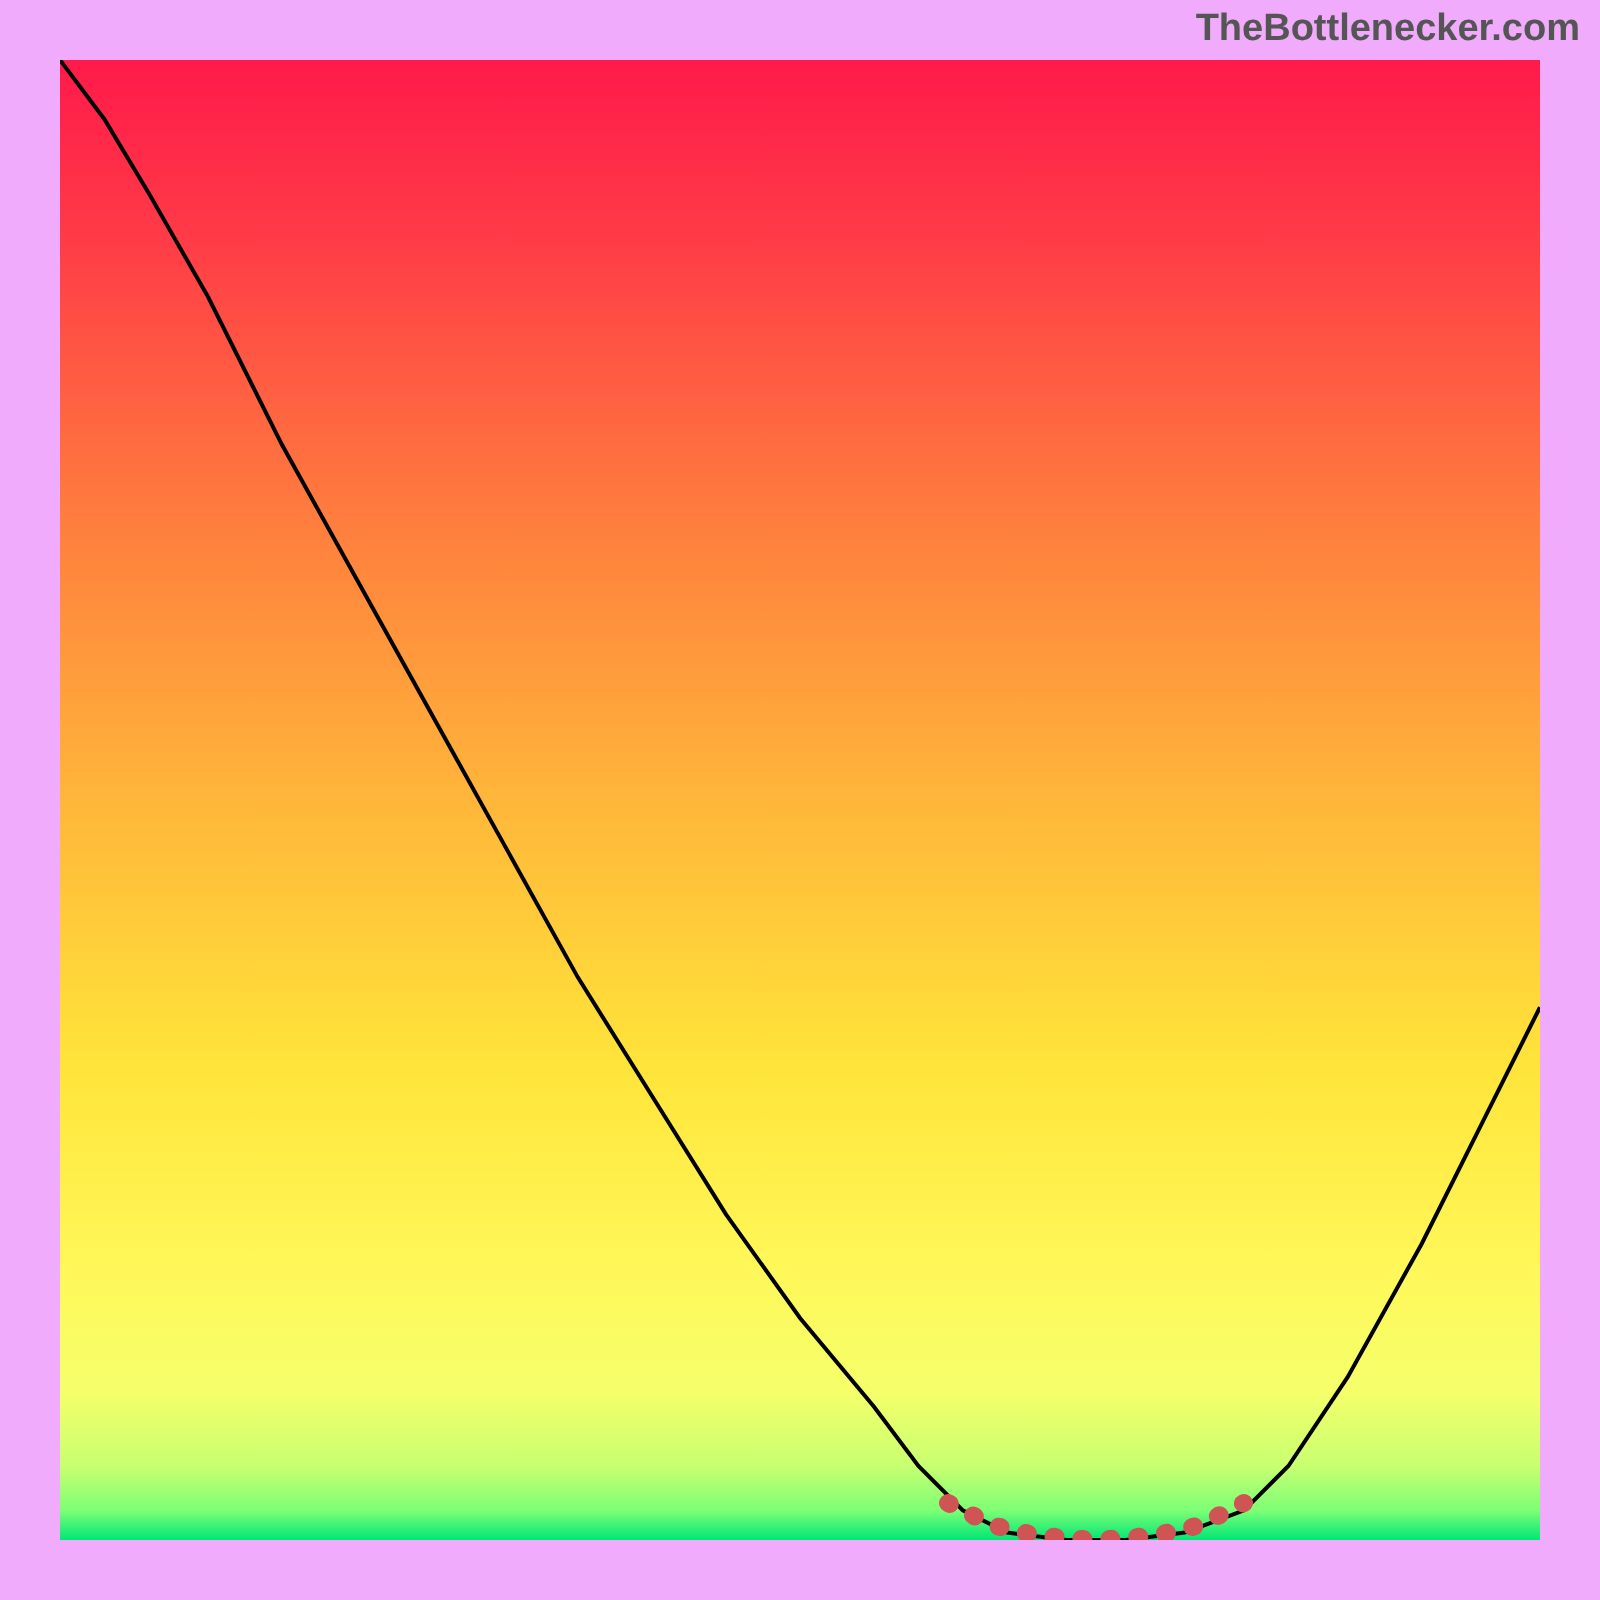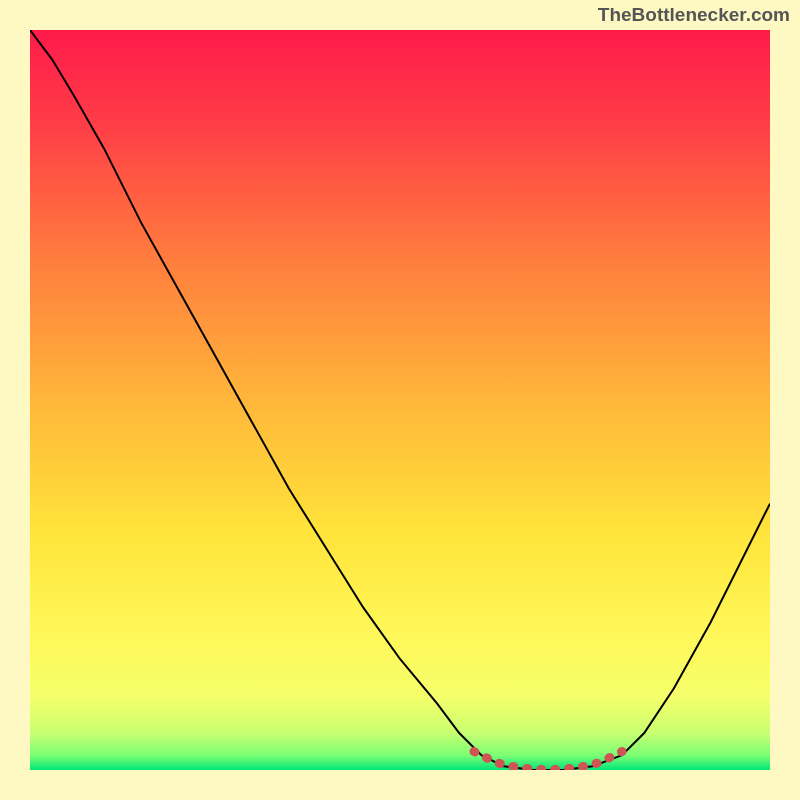--- a/index.html
+++ b/index.html
@@ -8,21 +8,21 @@
     background: #000;
     width: 800px;
     height: 800px;
     overflow: hidden;
     font-family: Arial, sans-serif;
   }
   .container {
     position: relative;
     width: 800px;
     height: 800px;
-    background: #fef9c3;
+    background: #f0abfc;
   }
   .watermark {
     position: absolute;
     top: 4px;
     right: 10px;
     color: #555;
     font-size: 19px;
     font-weight: bold;
     z-index: 10;
   }

